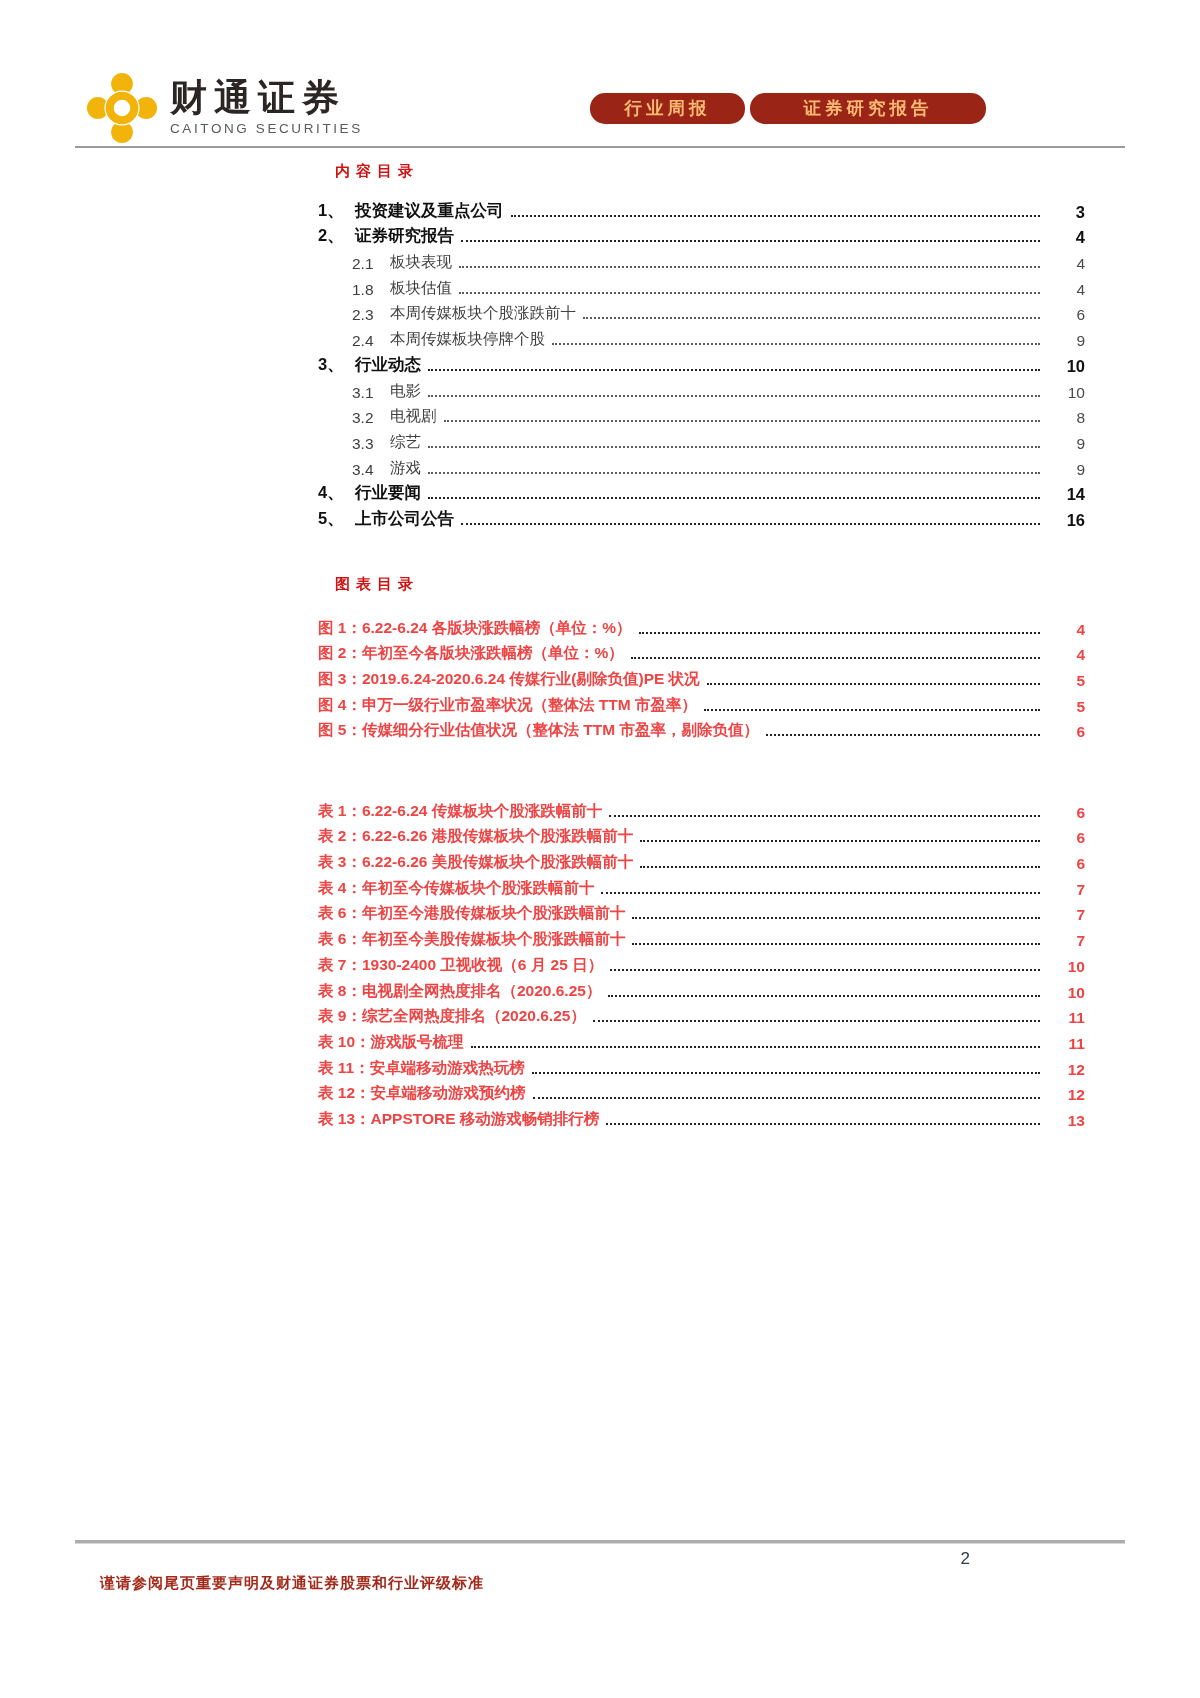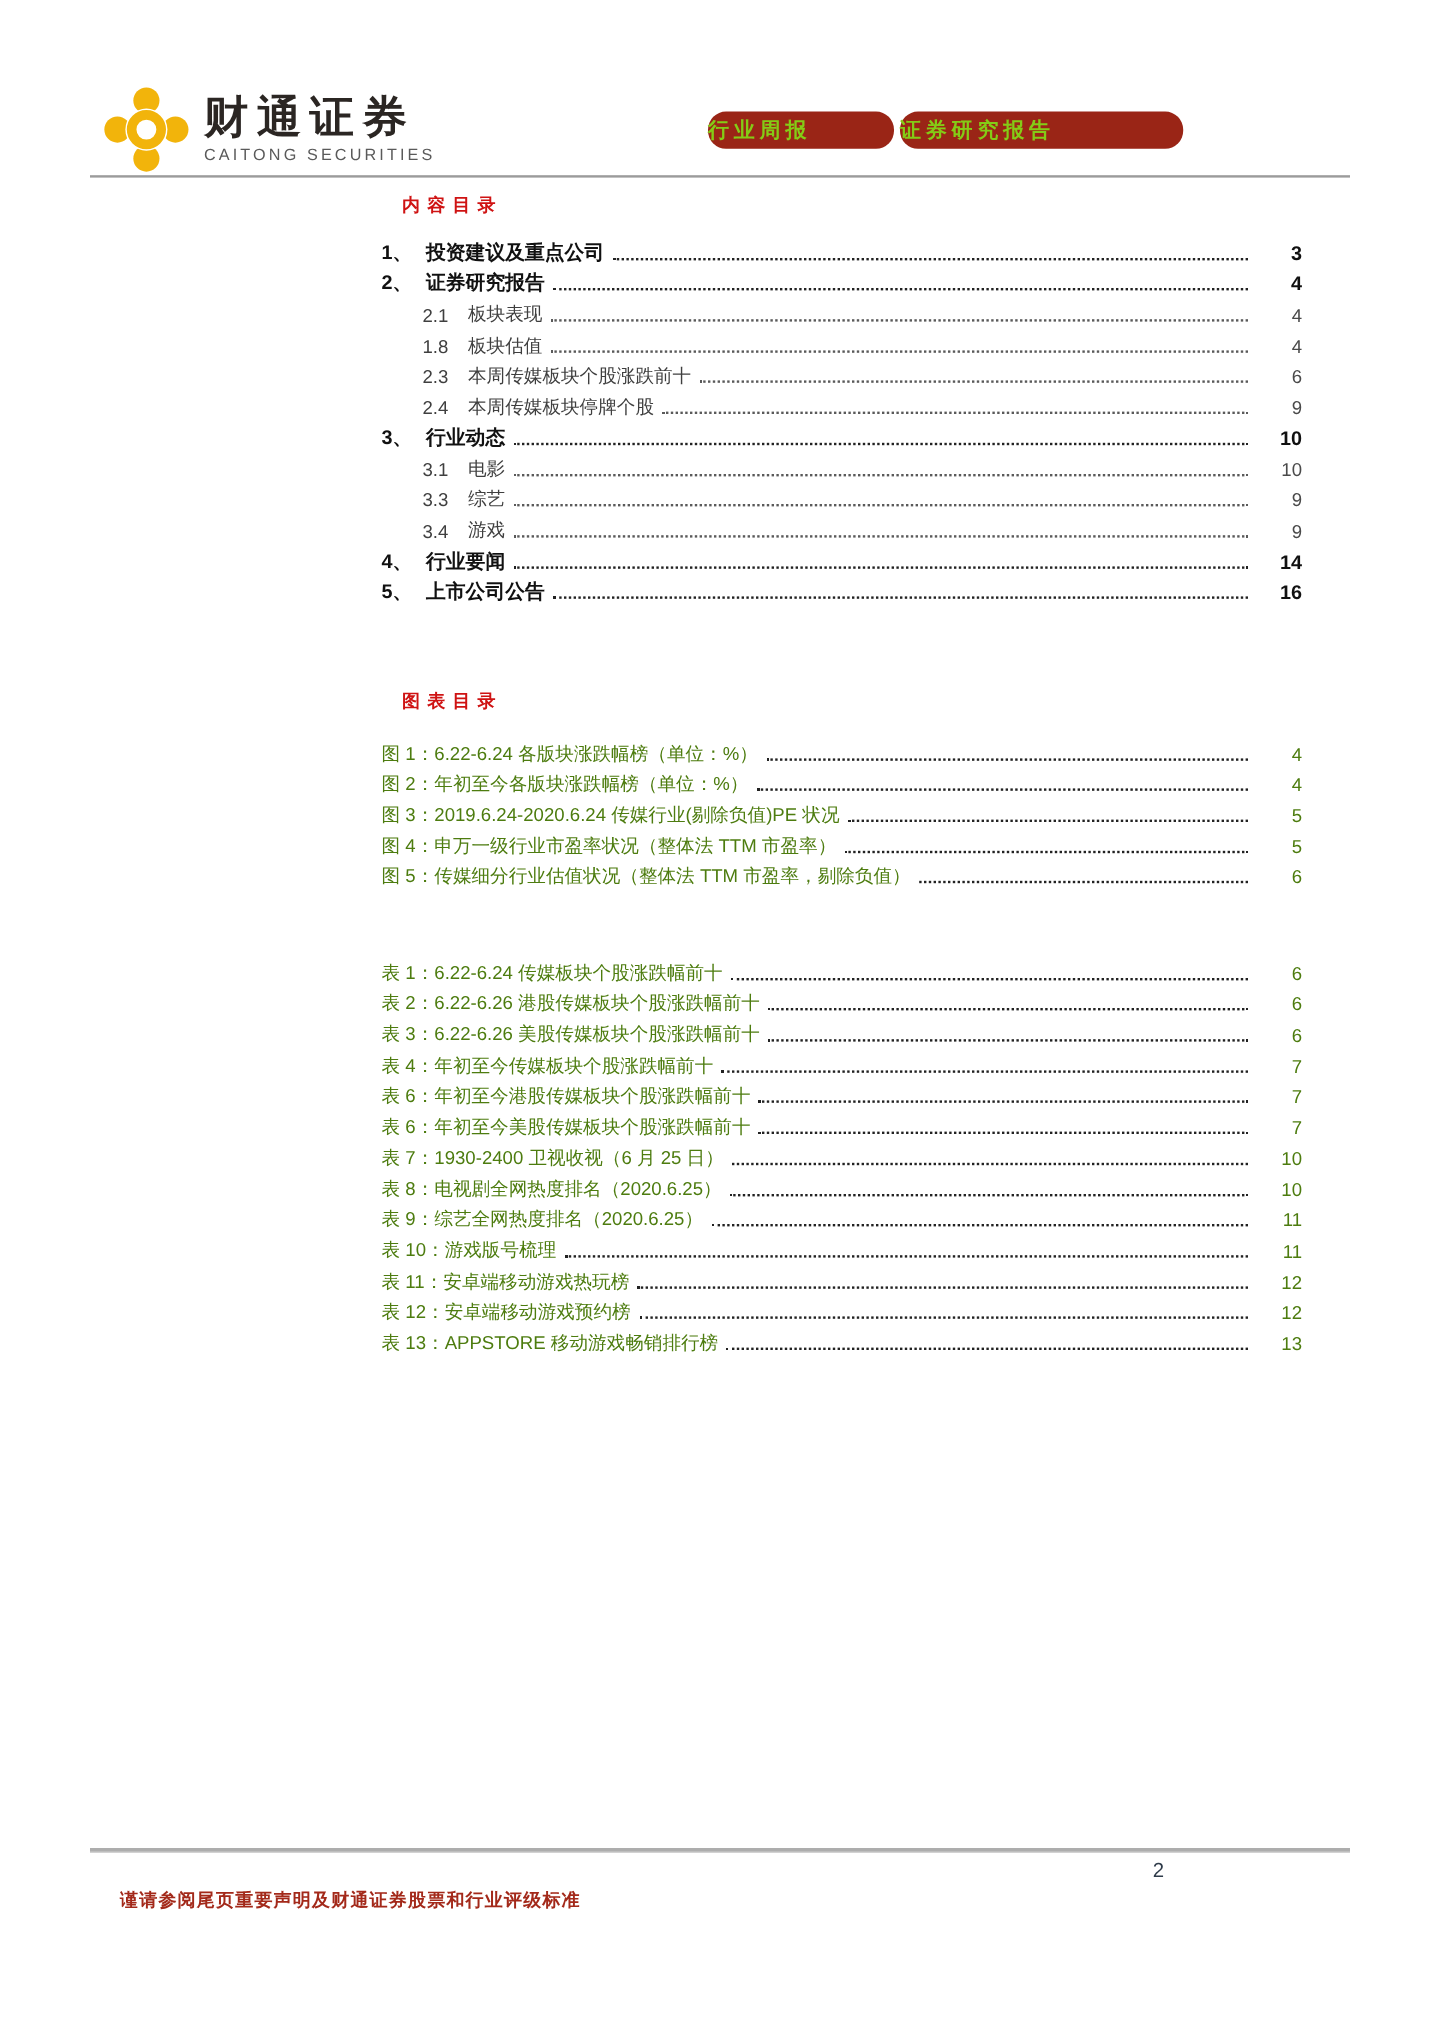--- a/index.html
+++ b/index.html
@@ -10,21 +10,21 @@
   }
   
   .logo-wrap{position:absolute;left:86px;top:72px;display:flex;align-items:flex-start;}
   .logo-mark{width:72px;height:72px;display:block;}
   .logo-text{margin-left:12px;padding-top:6px;}
   .logo-cn{font-size:37px;font-weight:bold;color:#2b2623;letter-spacing:7px;line-height:40px;}
   .logo-en{font-size:13.5px;color:#5a5a5a;letter-spacing:2.6px;margin-top:3px;}
   .header-rule{position:absolute;left:75px;top:146px;width:1050px;height:2px;background:#9b9b9b;}
   .badges{position:absolute;left:590px;top:93px;display:flex;}
   .badge{
-    height:31px;line-height:31px;text-align:left;color:#84cc16;
+    height:31px;line-height:31px;text-align:center;color:#fdba74;
     background:var(--maroon);font-weight:bold;font-size:17.5px;letter-spacing:4px;border-radius:15px;
   }
   .badge.b1{width:155px;margin-right:5px;}
   .badge.b2{width:236px;}
   
   .sec-title{
     position:absolute;left:335px;font-size:15px;font-weight:bold;
     color:var(--title-red);letter-spacing:6px;
   }
   #toc-title{top:162px;}
@@ -41,21 +41,21 @@
   
   .row.l1{font-weight:bold;font-size:16.5px;color:#111;}
   .row.l1 .num{min-width:37px;}
   .row.l1 .dots{border-bottom-width:2.5px;border-bottom-color:#222;}
   
   .row.l2{font-size:15.5px;color:#3f3f3f;margin-left:34px;}
   .row.l2 .num{min-width:38px;margin-top:39px;}
   .row.l2 .dots{border-bottom-color:#5a5a5a;}
   .row.l2 .pg{color:#4a4a4a;}
   
-  .row.fg{font-weight:normal;font-size:15.5px;color:#4d7c0f;}
+  .row.fg{font-weight:bold;font-size:15.5px;color:#ef4444;}
   .row.fg .dots{border-bottom-color:#222;}
   
   .footer-rule{position:absolute;left:75px;top:1540px;width:1050px;height:3px;
     background:#adadad;border-bottom:1px solid #d8d8d8;}
   .footer-note{
     position:absolute;left:100px;top:1574px;font-size:15px;font-weight:bold;
     color:var(--footer-red);letter-spacing:1px;
   }
   .footer-page{position:absolute;top:1549px;right:230px;font-size:17px;color:#2e3b49;}
 </style>
@@ -142,20 +142,26 @@
         <span class="pg">10</span>
       </div>
 
       <div class="row l2">
         <span class="num">3.1</span>
         <span class="lbl">电影</span>
         <span class="dots"></span>
         <span class="pg">10</span>
       </div>
 
+      <div class="row l2">
+        <span class="num">3.2</span>
+        <span class="lbl">电视剧</span>
+        <span class="dots"></span>
+        <span class="pg">8</span>
+      </div>
 
       <div class="row l2">
         <span class="num">3.3</span>
         <span class="lbl">综艺</span>
         <span class="dots"></span>
         <span class="pg">9</span>
       </div>
 
       <div class="row l2">
         <span class="num">3.4</span>

